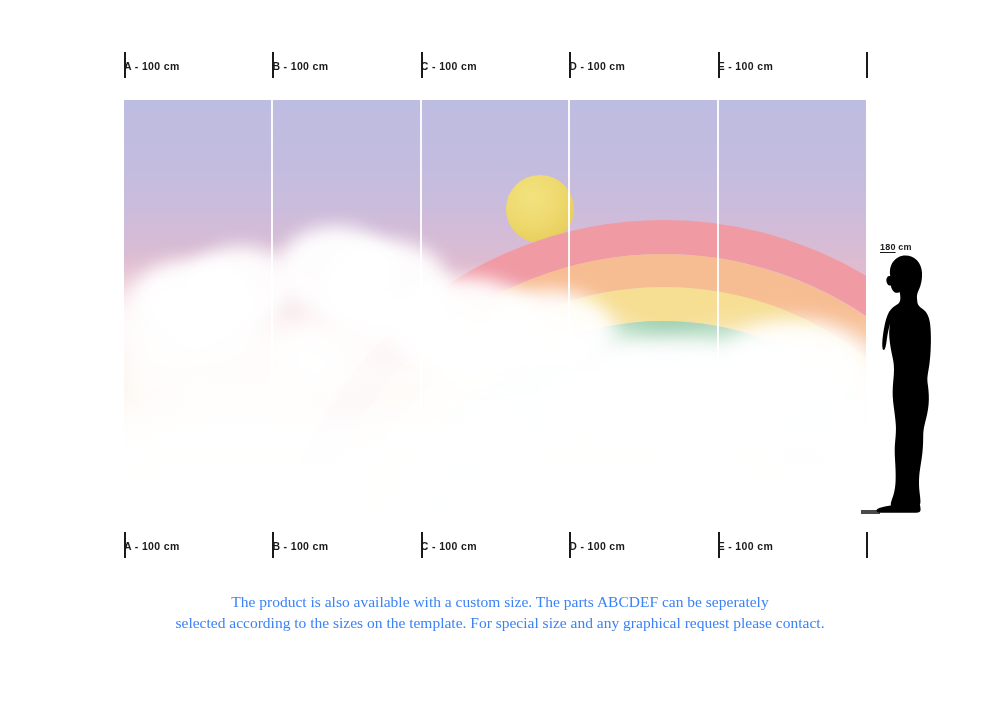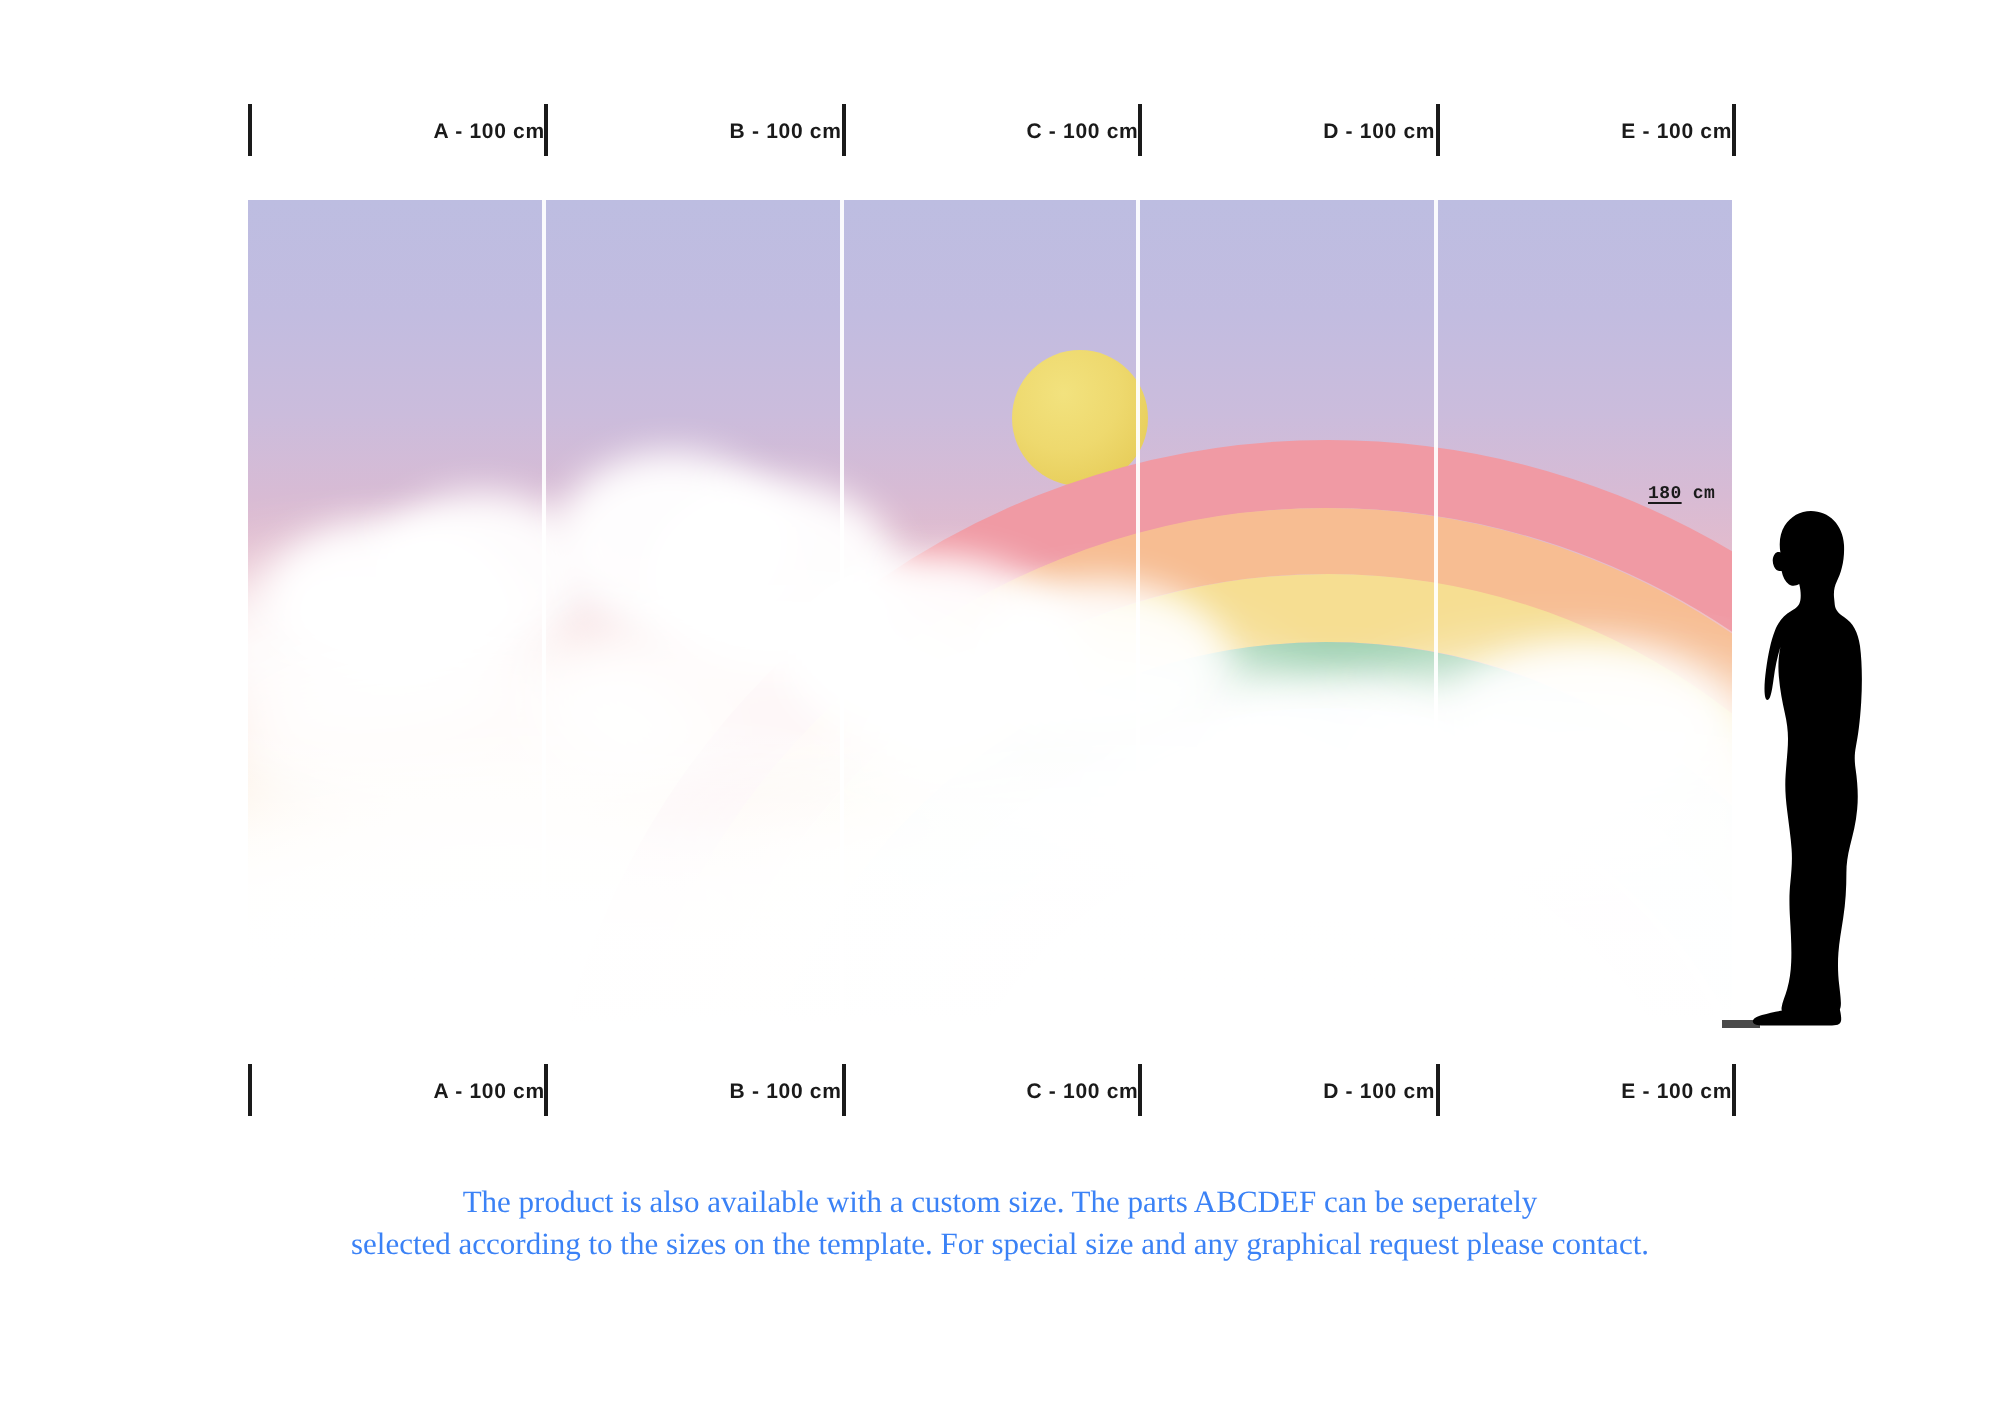--- a/index.html
+++ b/index.html
@@ -25,21 +25,21 @@
     display: flex;
   }
   .ruler.top    { top: 52px; }
   .ruler.bottom { top: 532px; }
 
   .ruler-seg {
     flex: 1 1 0;
     position: relative;
     display: flex;
     align-items: center;
-    justify-content: flex-end;
+    justify-content: flex-start;
   }
   .ruler-seg .tick {
     position: absolute;
     left: 0;
     top: 0;
     width: 2px;
     height: 26px;
     background: #1a1a1a;
   }
   .ruler .end-tick {
@@ -146,28 +146,27 @@
   .div-seg {
     flex: 1 1 0;
     border-right: 2px solid rgba(255,255,255,0.92);
     box-sizing: border-box;
   }
   .div-seg:last-child { border-right: none; }
 
   
   .height-label {
     position: absolute;
-    left: 824px;
+    left: 880px;
     top: 242px;
     font-size: 9px;
     font-weight: bold;
     letter-spacing: 0.2px;
     color: #1a1a1a;
     white-space: nowrap;
-    font-family: Liberation Mono, monospace;
   }
   .height-label .num {
     text-decoration: underline;
     text-underline-offset: 1.5px;
   }
   .figure {
     position: absolute;
     left: 876px;
     top: 255px;
     width: 58px;

